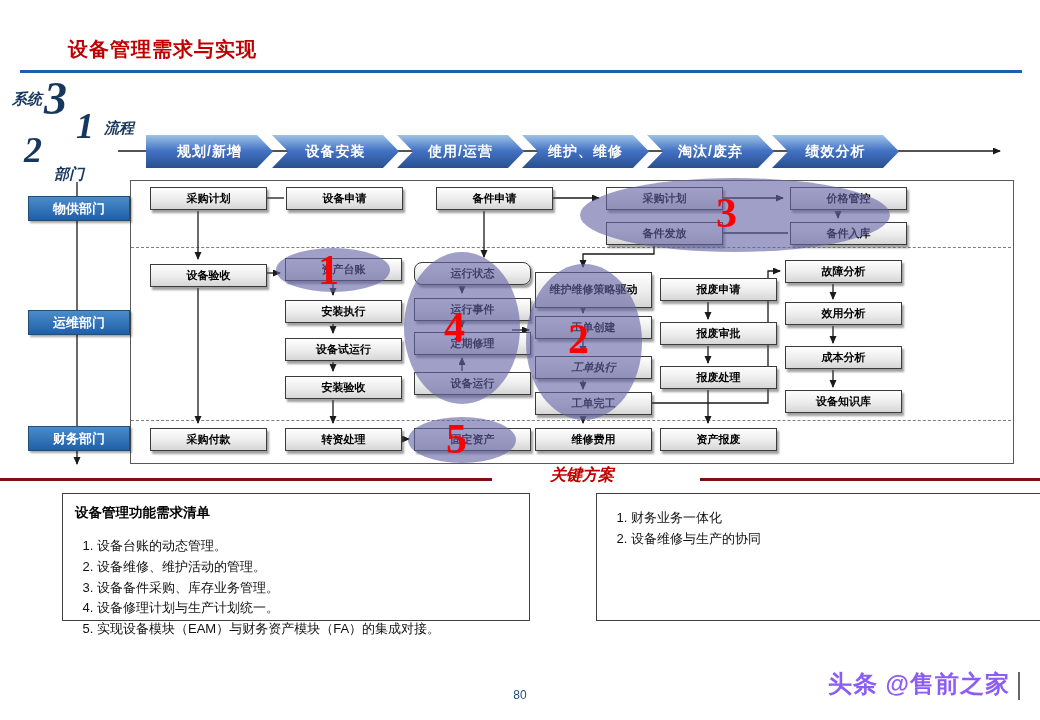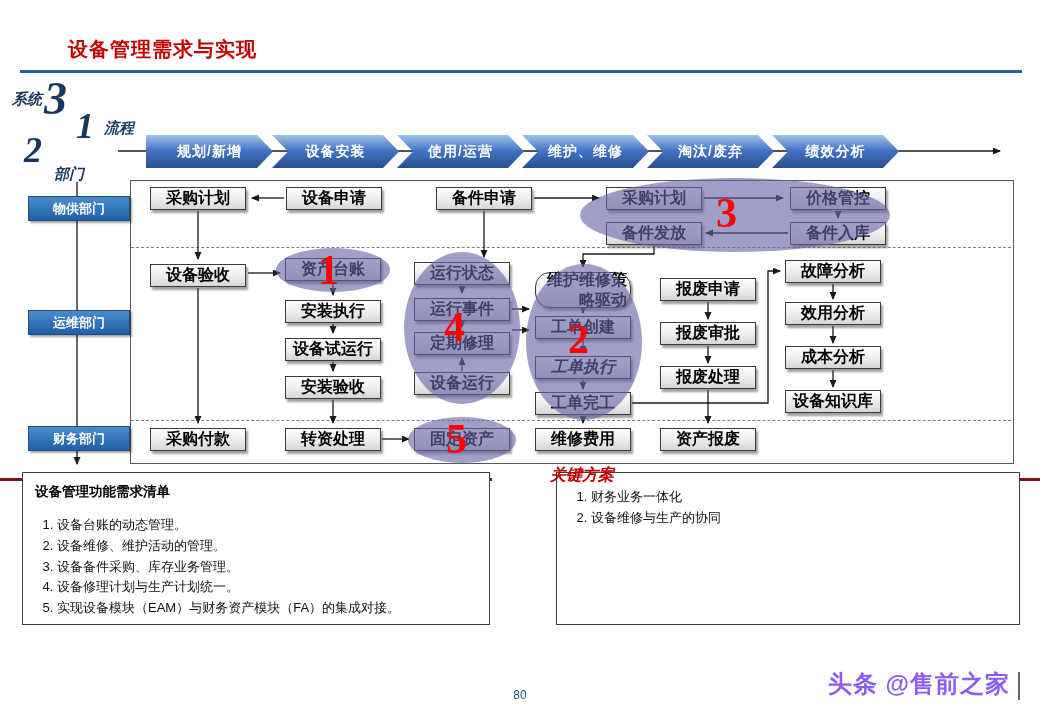--- a/index.html
+++ b/index.html
@@ -16,30 +16,30 @@
     color:#fff;font-size:14px;font-weight:bold;letter-spacing:1px;
     background:linear-gradient(180deg,#9DC3E6 0%,#4472C4 48%,#27508F 100%);
     clip-path:polygon(0 0,calc(100% - 16px) 0,100% 50%,calc(100% - 16px) 100%,0 100%,16px 50%);
     filter:drop-shadow(1.5px 2px 1.5px rgba(0,0,0,0.35));}
   .chev.first{clip-path:polygon(0 0,calc(100% - 16px) 0,100% 50%,calc(100% - 16px) 100%,0 100%);}
   .frame{position:absolute;left:130px;top:180px;width:882px;height:282px;border:1.3px solid #595959;z-index:1;}
   .dash{position:absolute;left:131px;width:880px;border-top:1px dashed #7f7f7f;z-index:1;}
   .dept{position:absolute;left:28px;width:100px;height:23px;z-index:3;display:flex;align-items:center;justify-content:center;
     color:#fff;font-size:13px;font-weight:bold;background:linear-gradient(180deg,#4A8CCB,#1F5FA8);border:1px solid #1F4E79;
     box-shadow:1.5px 2px 2px rgba(0,0,0,0.35);}
-  .pbox{position:absolute;width:96px;height:23px;z-index:3;display:flex;align-items:center;justify-content:center;text-align:right;
-    font-size:16px;font-weight:bold;color:#000;
+  .pbox{position:absolute;width:117px;height:23px;z-index:3;display:flex;align-items:center;justify-content:center;text-align:right;
+    font-size:11px;font-weight:bold;color:#000;
     background:linear-gradient(180deg,#FEFEFE 0%,#ECECEC 55%,#D6D6D6 100%);
     border:1px solid #3b3b3b;box-shadow:2px 2.5px 2px rgba(80,80,80,0.55);box-sizing:border-box;}
   .pbox.tall{height:36px;line-height:1.25;padding:0 3px;}
   .hl{position:absolute;border-radius:50%;background:rgba(100,100,165,0.62);z-index:4;}
   .rn{position:absolute;z-index:5;color:#FF0000;font-size:42px;font-weight:bold;font-family:"Liberation Serif","DejaVu Serif",serif;line-height:1;}
   .keylbl{position:absolute;left:550px;top:465px;font-size:16px;font-weight:bold;font-style:italic;color:#C00000;z-index:3;}
   .redline{position:absolute;top:478px;height:3px;background:#7F1010;z-index:2;}
-  .panel{position:absolute;top:472px;height:153px;border:1.5px solid #404040;background:#fff;box-sizing:border-box;z-index:2;}
+  .panel{position:absolute;top:493px;height:128px;border:1.5px solid #404040;background:#fff;box-sizing:border-box;z-index:2;margin-left:40px;}
   .panel .ptitle{font-size:13.5px;font-weight:bold;color:#000;margin:10px 0 0 12px;}
   .panel ol{margin:14px 0 0 34px;padding:0;font-size:13px;color:#111;line-height:1.6;}
   .pagenum{position:absolute;left:0;right:0;top:688px;text-align:center;font-size:12px;color:#1F4E79;z-index:2;}
   .wm{position:absolute;right:30px;top:668px;font-size:24px;font-weight:bold;color:#8b5cf6;letter-spacing:1px;z-index:2;}
   .wm-bar{position:absolute;right:20px;top:672px;width:2px;height:28px;background:#666;z-index:2;}
 </style>
 </head>
 <body>
 
 <div class="t-title">设备管理需求与实现</div>
@@ -125,25 +125,25 @@
 <div class="pbox" style="left:606px;top:187px;">采购计划</div>
 <div class="pbox" style="left:790px;top:187px;">价格管控</div>
 <div class="pbox" style="left:606px;top:222px;">备件发放</div>
 <div class="pbox" style="left:790px;top:222px;">备件入库</div>
 
 <div class="pbox" style="left:150px;top:264px;">设备验收</div>
 <div class="pbox" style="left:285px;top:258px;">资产台账</div>
 <div class="pbox" style="left:285px;top:300px;">安装执行</div>
 <div class="pbox" style="left:285px;top:338px;">设备试运行</div>
 <div class="pbox" style="left:285px;top:376px;">安装验收</div>
-<div class="pbox" style="left:414px;top:262px;">运行状态</div>
+<div class="pbox" style="left:414px;top:262px;border-radius:8px;">运行状态</div>
 <div class="pbox" style="left:414px;top:298px;">运行事件</div>
 <div class="pbox" style="left:414px;top:332px;">定期修理</div>
 <div class="pbox" style="left:414px;top:372px;">设备运行</div>
-<div class="pbox tall" style="left:535px;top:272px;border-radius:15px;">维护维修策略驱动</div>
+<div class="pbox tall" style="left:535px;top:272px;">维护维修策略驱动</div>
 <div class="pbox" style="left:535px;top:316px;">工单创建</div>
 <div class="pbox" style="left:535px;top:356px;font-style:italic;">工单执行</div>
 <div class="pbox" style="left:535px;top:392px;">工单完工</div>
 <div class="pbox" style="left:660px;top:278px;">报废申请</div>
 <div class="pbox" style="left:660px;top:322px;">报废审批</div>
 <div class="pbox" style="left:660px;top:366px;">报废处理</div>
 <div class="pbox" style="left:785px;top:260px;">故障分析</div>
 <div class="pbox" style="left:785px;top:302px;">效用分析</div>
 <div class="pbox" style="left:785px;top:346px;">成本分析</div>
 <div class="pbox" style="left:785px;top:390px;">设备知识库</div>

